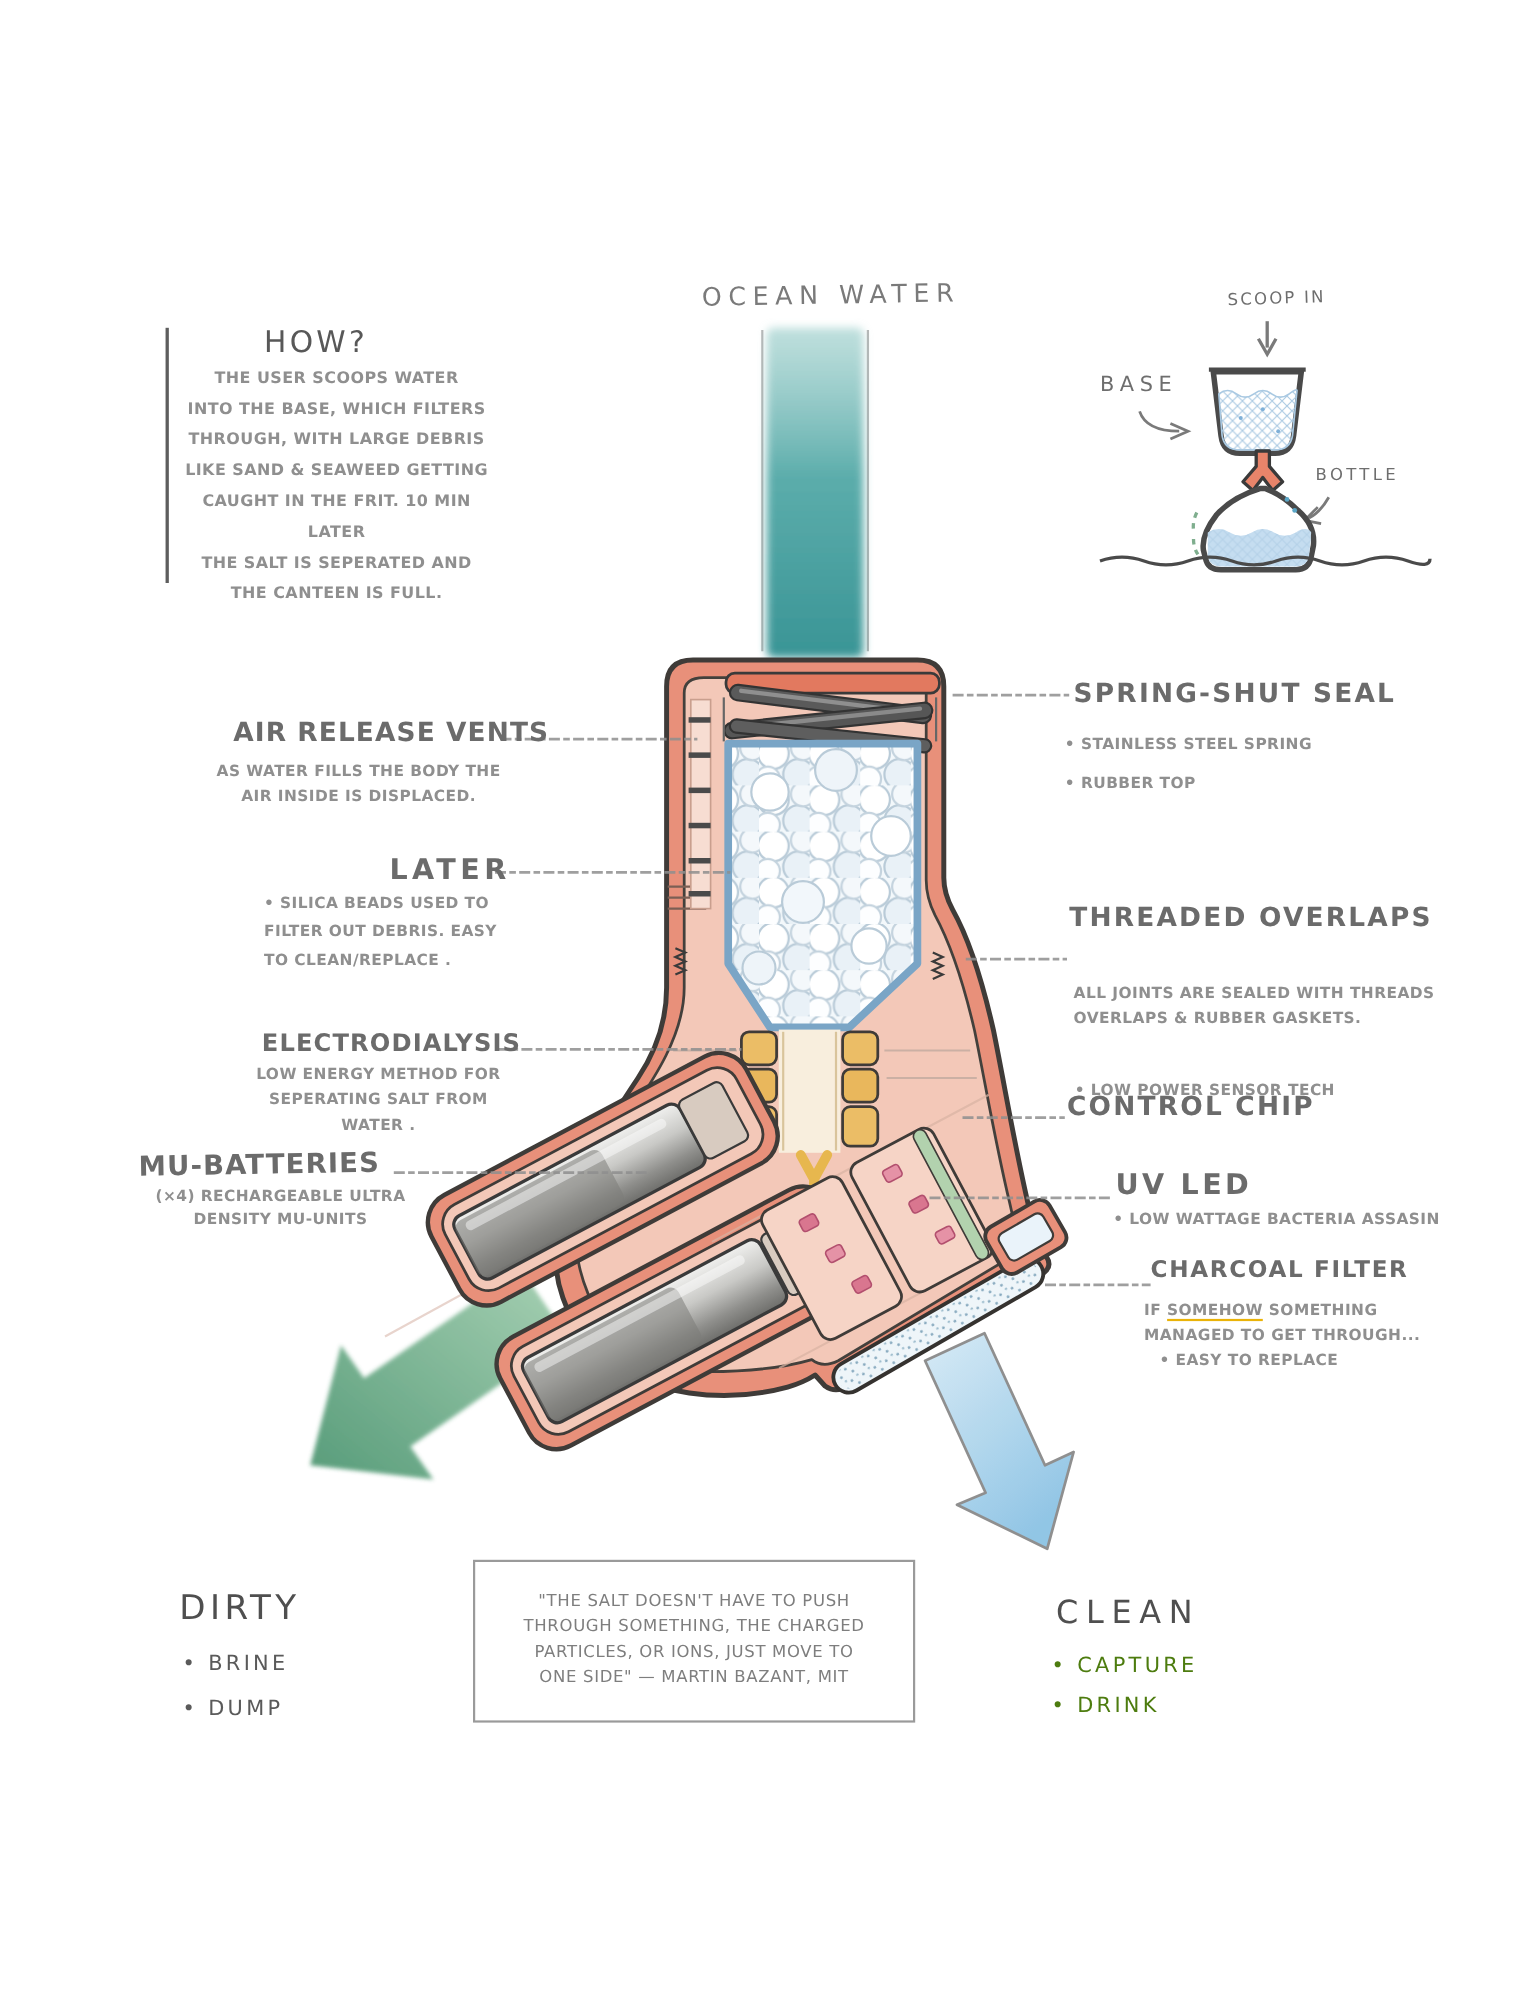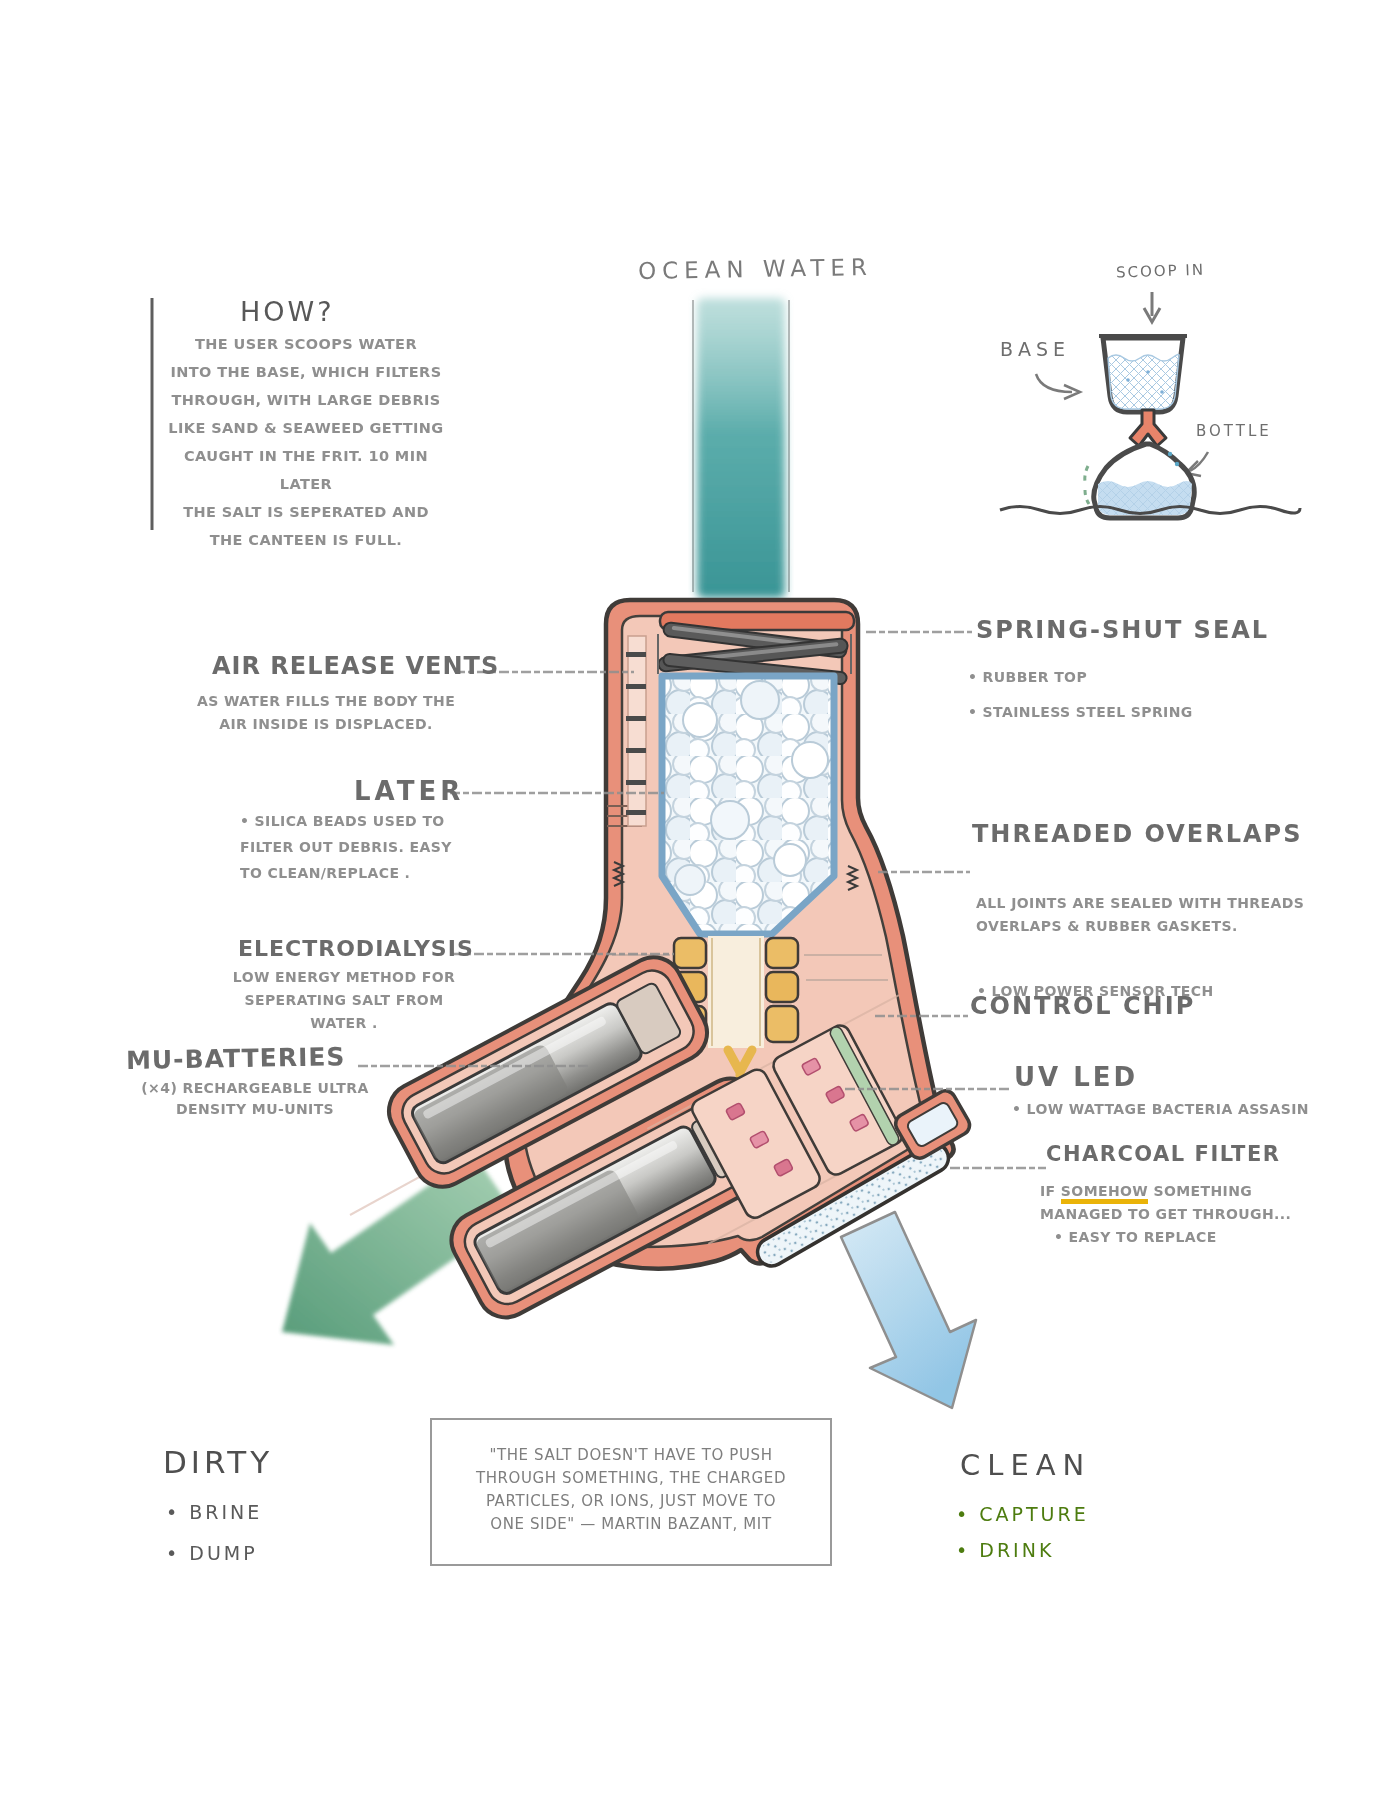--- a/index.html
+++ b/index.html
@@ -5,21 +5,21 @@
   html,body{margin:0;padding:0;background:#ffffff;}
   .stage{position:relative;width:1360px;height:1812px;background:#ffffff;overflow:hidden;
          font-family:"DejaVu Sans",sans-serif;padding-left:12px;}
   .abs{position:absolute;}
   svg.draw{position:absolute;left:0;top:0;}
   .hand-title{font-weight:700;color:#6b6b6b;letter-spacing:1px;white-space:nowrap;}
   .pencil-title{font-weight:400;color:#585858;white-space:nowrap;}
   .note{font-weight:700;color:#8f8f8f;font-size:14px;line-height:23px;letter-spacing:.4px;}
   .center{text-align:center;}
   .nowrap{white-space:nowrap;}
-  .u{border-bottom:5px solid #eab308;}
+  .u{border-bottom:2px solid #eab308;}
   .quote-box{border:2px solid #9a9a9a;color:#7e7e7e;font-size:15px;line-height:23px;
              letter-spacing:.6px;text-align:center;}
   .bullets div{white-space:nowrap;}
 </style>
 </head>
 <body>
 
 <div class="stage">
 
   <svg class="draw" width="1400" height="1812" viewBox="0 0 1400 1812">
@@ -291,22 +291,22 @@
   </div>
 
   <div class="abs hand-title" style="left:126px;top:1044px;font-size:25px;letter-spacing:1px;transform:rotate(-1deg);">MU-BATTERIES</div>
   <div class="abs note center" style="left:130px;top:1078px;width:250px;line-height:21px;">
     <div>(×4) RECHARGEABLE ULTRA</div>
     <div>DENSITY MU-UNITS</div>
   </div>
 
   <div class="abs hand-title" style="left:976px;top:616px;font-size:24px;letter-spacing:2px;">SPRING-SHUT SEAL</div>
   <div class="abs note" style="left:968px;top:660px;width:300px;line-height:35px;">
+    <div class="nowrap">• STAINLESS STEEL SPRING</div>
     <div class="nowrap">• RUBBER TOP</div>
-    <div class="nowrap">• STAINLESS STEEL SPRING</div>
   </div>
 
   <div class="abs hand-title" style="left:972px;top:820px;font-size:24px;letter-spacing:2px;">THREADED OVERLAPS</div>
   <div class="abs note" style="left:976px;top:892px;width:320px;">
     <div class="nowrap">ALL JOINTS ARE SEALED WITH THREADS</div>
     <div class="nowrap">OVERLAPS &amp; RUBBER GASKETS.</div>
   </div>
 
   <div class="abs hand-title" style="left:970px;top:992px;font-size:24px;letter-spacing:2px;">CONTROL CHIP</div>
   <div class="abs note nowrap" style="left:977px;top:980px;">• LOW POWER SENSOR TECH</div>

